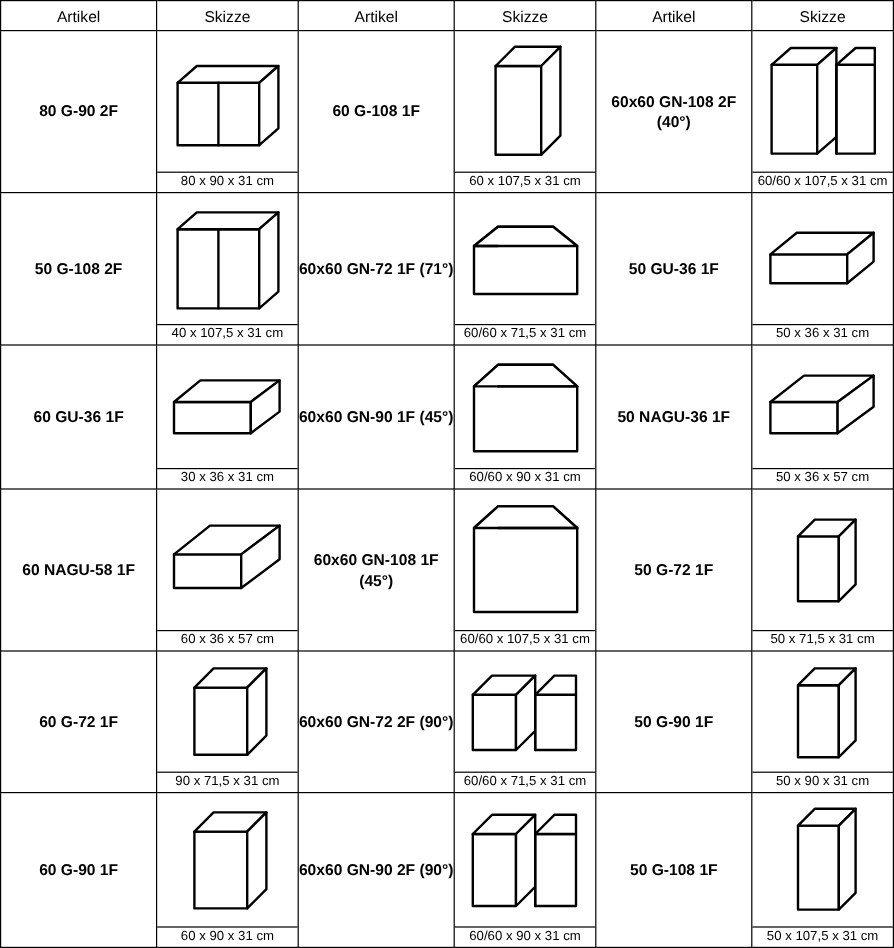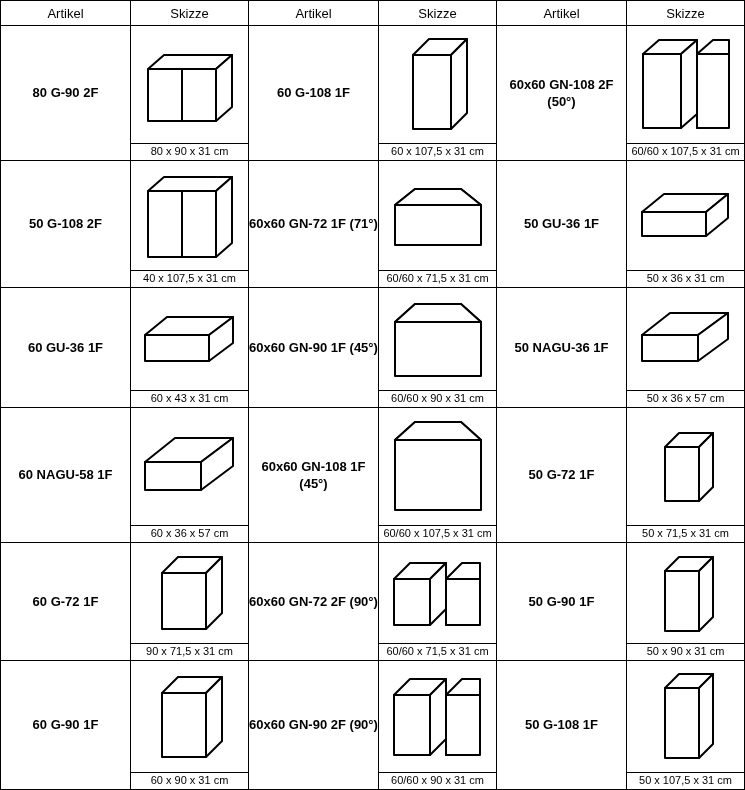--- a/index.html
+++ b/index.html
@@ -122,21 +122,21 @@
           <div class="draw">
             <svg width="78" height="108" viewBox="0 0 78 108">
               <polygon class="f" points="14,24 52,24 52,98 14,98"></polygon>
               <polygon class="f" points="14,24 30,8 68,8 52,24"></polygon>
               <polygon class="f" points="52,24 68,8 68,82 52,98"></polygon>
             </svg>
           </div>
           <div class="dims">60 x 107,5 x 31 cm</div>
         </div>
       </td>
-      <td class="article">60x60 GN-108 2F (50°)</td>
+      <td class="article">60x60 GN-108 2F (40°)</td>
       <td class="sketch">
         <div class="sketch-inner">
           <div class="draw">
             <svg width="102" height="106" viewBox="0 0 102 106">
               <polygon class="f" points="8,22 46,22 46,96 8,96"></polygon>
               <polygon class="f" points="8,22 24,8 62,8 46,22"></polygon>
               <polygon class="f" points="46,22 62,8 62,82 46,96"></polygon>
               <polygon class="f" points="62,22 94,22 94,96 62,96"></polygon>
               <polygon class="f" points="62,22 78,8 94,8 94,22"></polygon>
               <line class="l" x1="62" y1="22" x2="62" y2="96"></line>
@@ -194,21 +194,21 @@
       <td class="article">60 GU-36 1F</td>
       <td class="sketch">
         <div class="sketch-inner">
           <div class="draw">
             <svg width="106" height="64" viewBox="0 0 106 64">
               <polygon class="f" points="8,28 72,28 72,54 8,54"></polygon>
               <polygon class="f" points="8,28 30,10 96,10 72,28"></polygon>
               <polygon class="f" points="72,28 96,10 96,36 72,54"></polygon>
             </svg>
           </div>
-          <div class="dims">60 x 43 x 31 cm</div>
+          <div class="dims">30 x 36 x 31 cm</div>
         </div>
       </td>
       <td class="article">60x60 GN-90 1F (45°)</td>
       <td class="sketch">
         <div class="sketch-inner">
           <div class="draw">
             <svg width="106" height="94" viewBox="0 0 106 94">
               <polygon class="f" points="10,30 30,12 76,12 96,30 96,84 10,84"></polygon>
               <polygon class="f" points="10,30 30,12 76,12 96,30"></polygon>
               <line class="l" x1="30" y1="30" x2="96" y2="30"></line>

